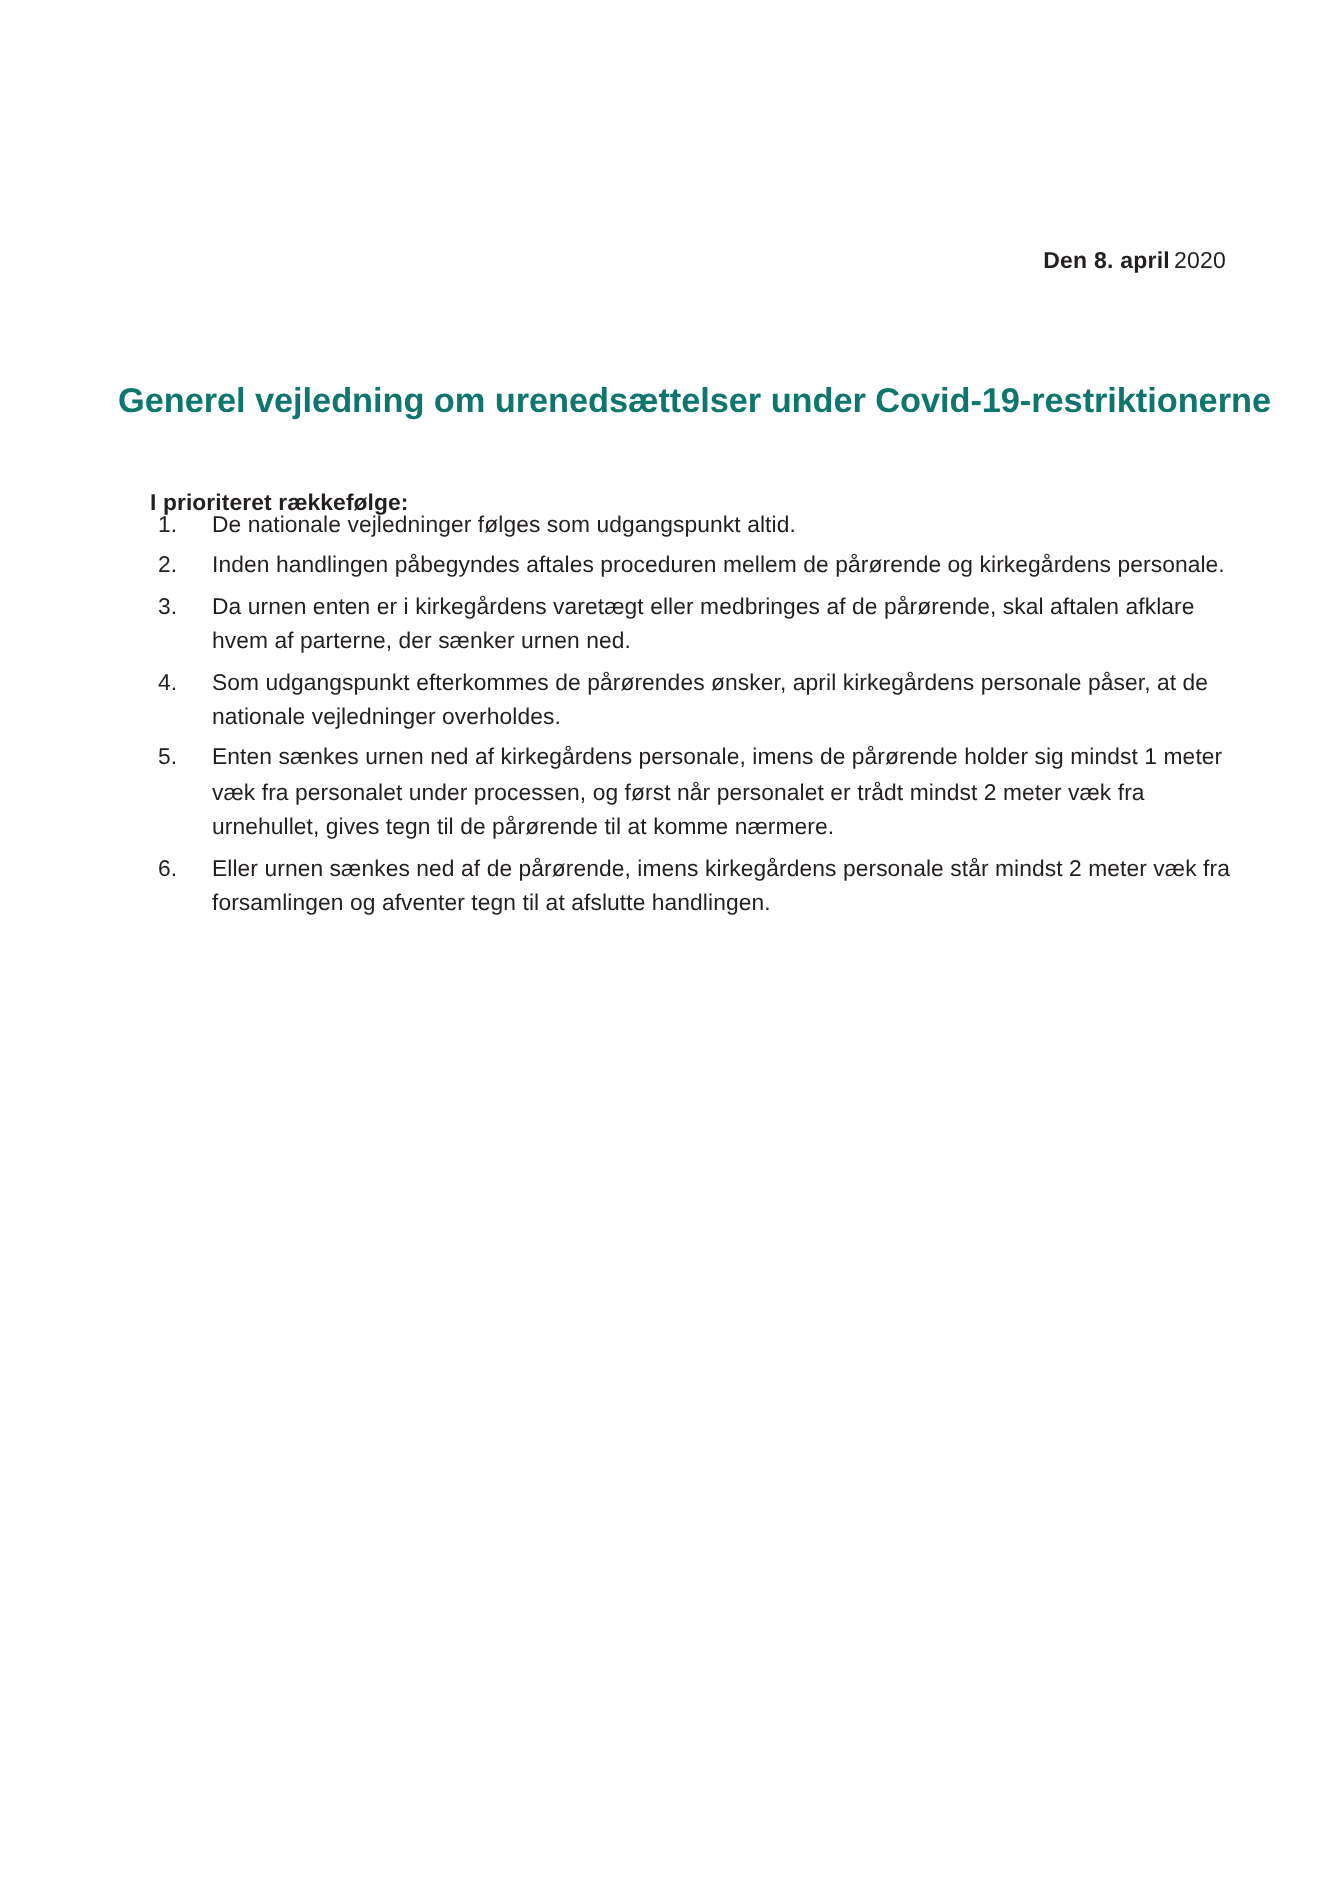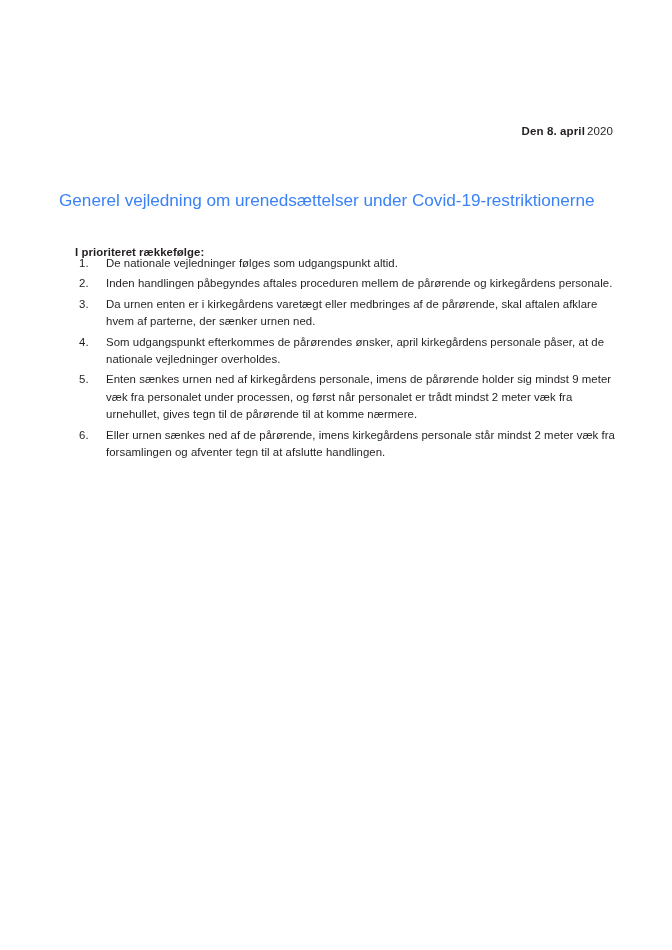--- a/index.html
+++ b/index.html
@@ -44,24 +44,24 @@
   }
 
   
   .doc-title {
     position: absolute;
     top: 189px;
     left: 59px;
     right: 55px;
     margin: 0;
     font-size: 17.2px;
-    font-weight: 400;
+    font-weight: 700;
     line-height: 22px;
     letter-spacing: -0.002em;
-    color: #3b82f6;
+    color: #0f766e;
     white-space: nowrap;
   }
 
   
   .intro {
     position: absolute;
     top: 228px;
     left: 59px;
     margin: 16px;
     font-size: 11.4px;
@@ -132,21 +132,21 @@
     <li class="list-item">
       <span class="item-marker">3.</span>
       <span class="item-text">Da urnen enten er i kirkegårdens varetægt eller medbringes af de pårørende, skal aftalen afklare hvem af parterne, der sænker urnen ned.</span>
     </li>
     <li class="list-item">
       <span class="item-marker">4.</span>
       <span class="item-text">Som udgangspunkt efterkommes de pårørendes ønsker, april kirkegårdens personale påser, at de nationale vejledninger overholdes.</span>
     </li>
     <li class="list-item">
       <span class="item-marker">5.</span>
-      <span class="item-text">Enten sænkes urnen ned af kirkegårdens personale, imens de pårørende holder sig mindst 9 meter væk fra personalet under processen, og først når personalet er trådt mindst 2 meter væk fra urnehullet, gives tegn til de pårørende til at komme nærmere.</span>
+      <span class="item-text">Enten sænkes urnen ned af kirkegårdens personale, imens de pårørende holder sig mindst 1 meter væk fra personalet under processen, og først når personalet er trådt mindst 2 meter væk fra urnehullet, gives tegn til de pårørende til at komme nærmere.</span>
     </li>
     <li class="list-item">
       <span class="item-marker">6.</span>
       <span class="item-text">Eller urnen sænkes ned af de pårørende, imens kirkegårdens personale står mindst 2 meter væk fra forsamlingen og afventer tegn til at afslutte handlingen.</span>
     </li>
   </ol>
 
 </div>
 
 </body></html>

